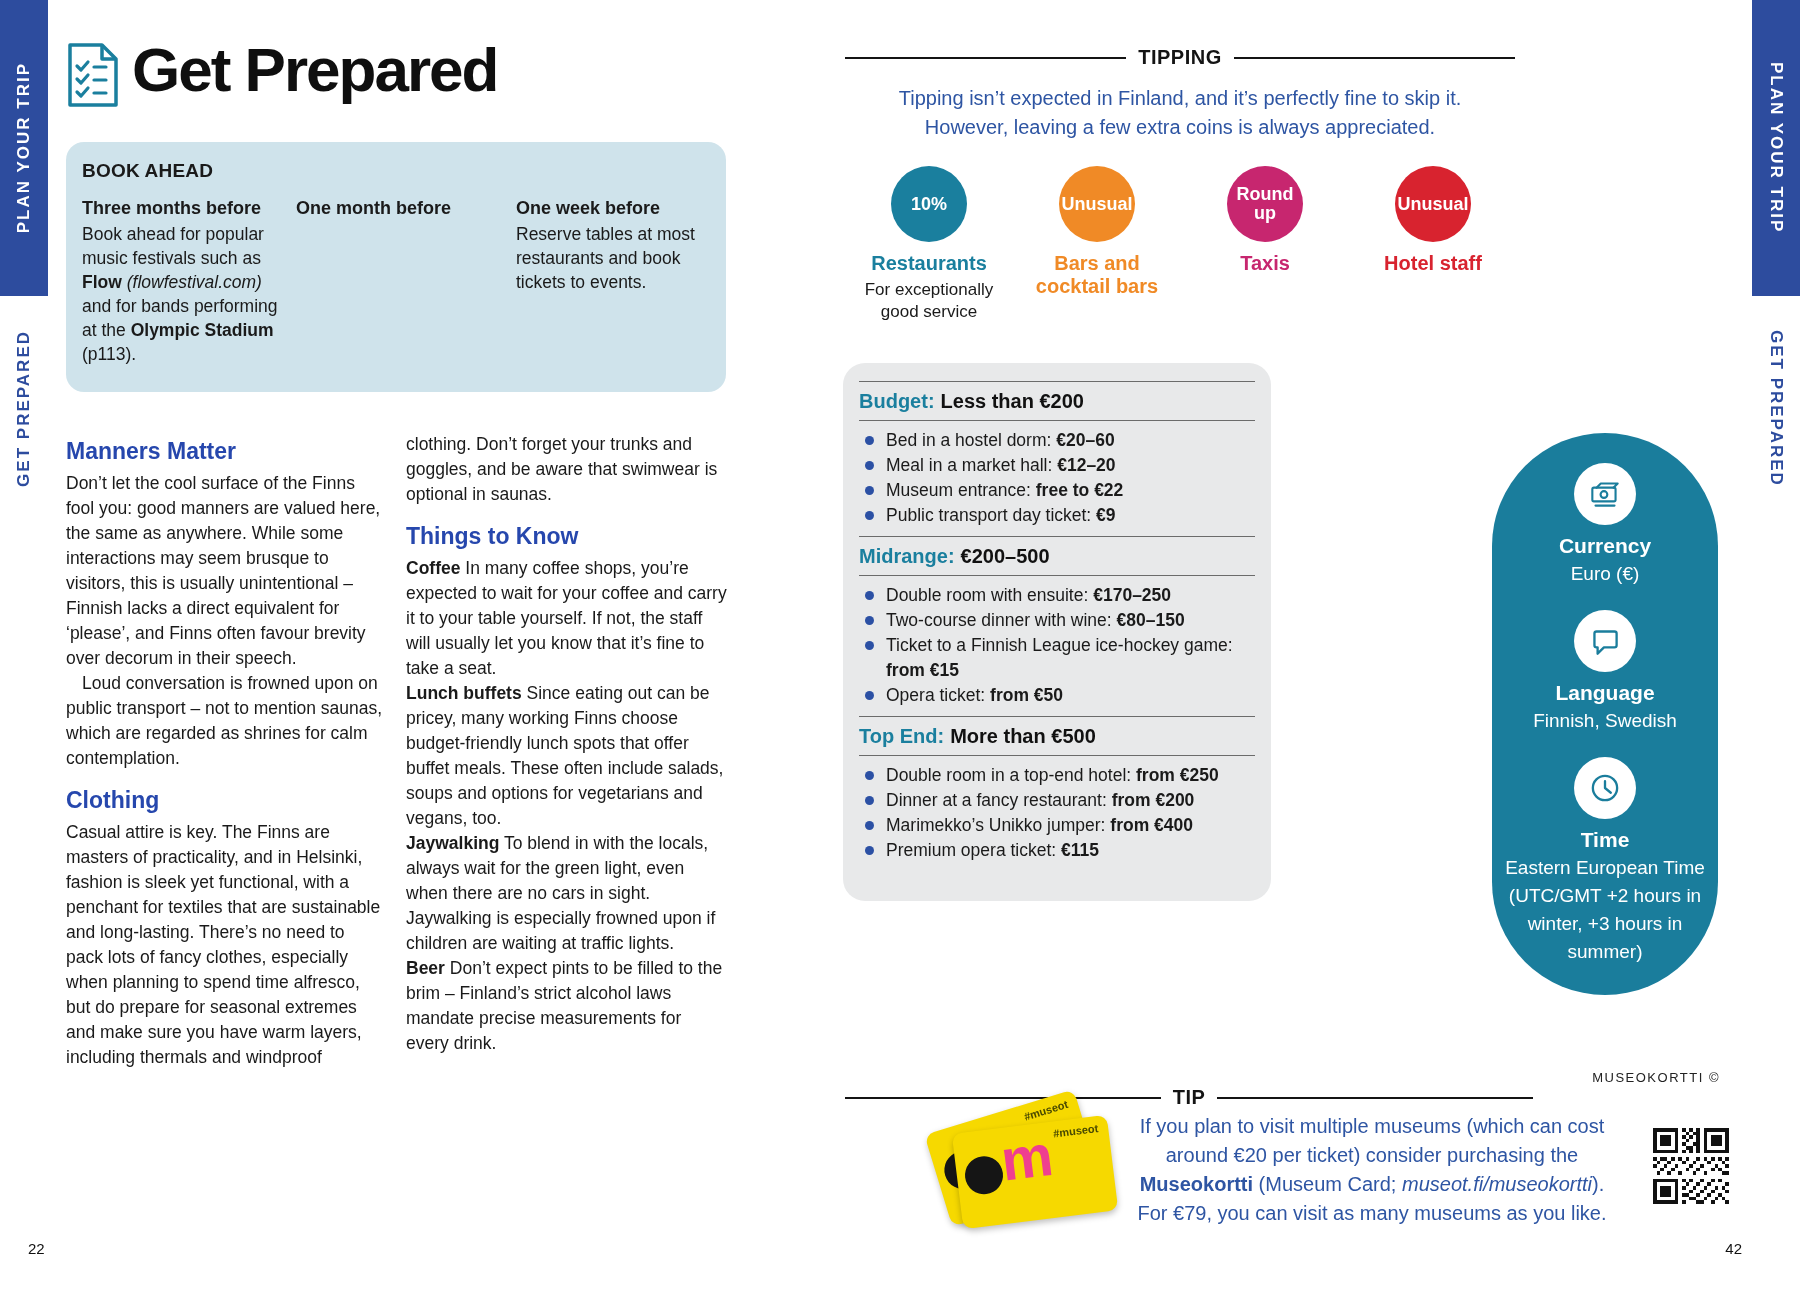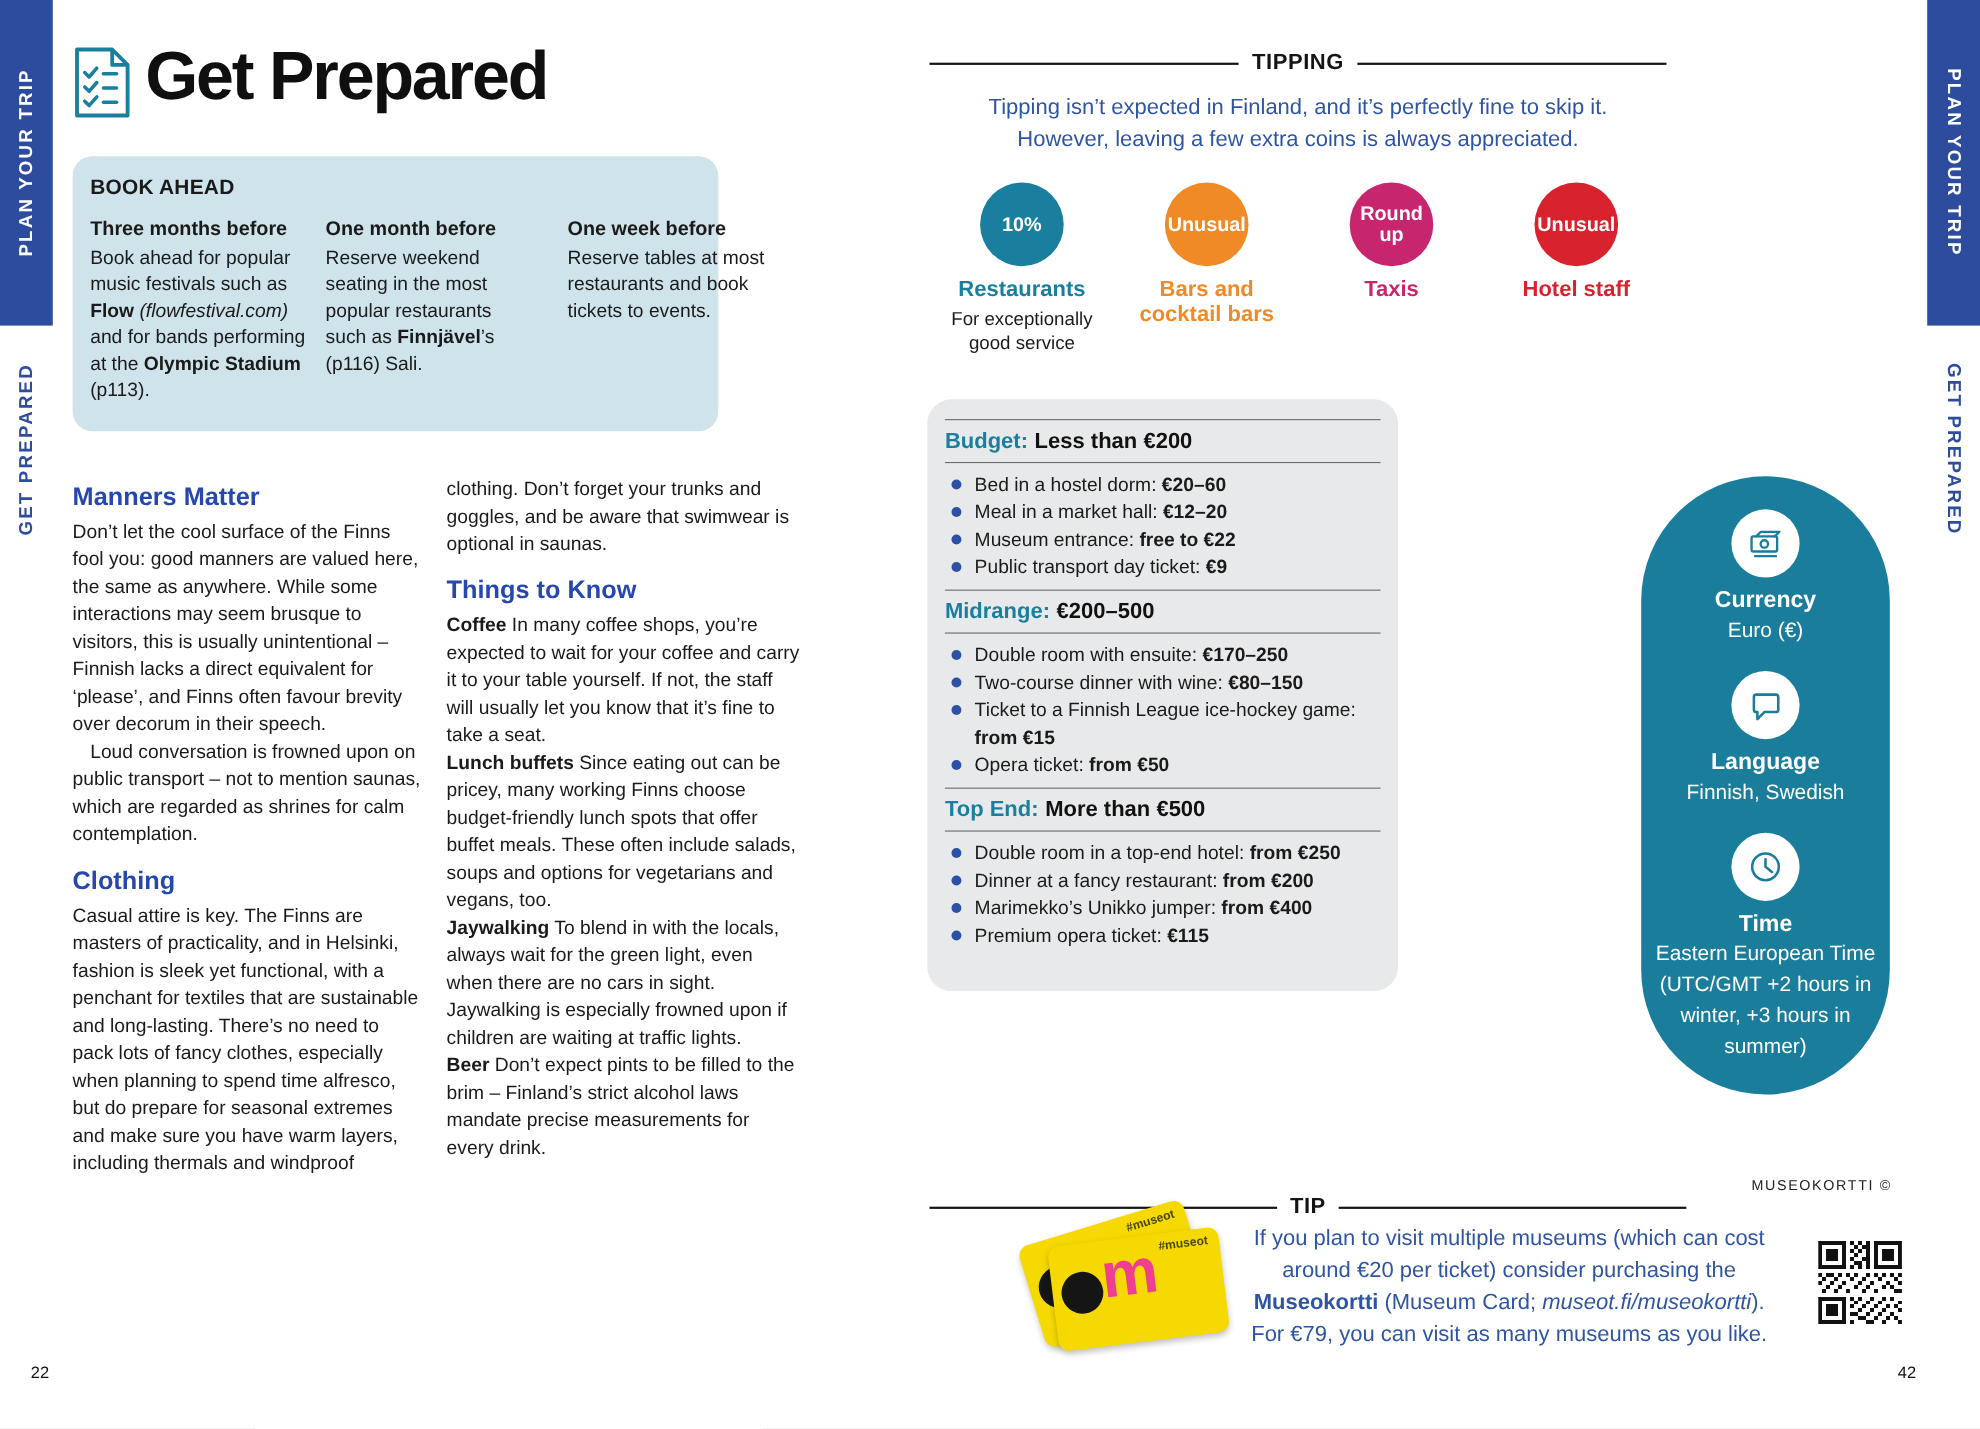--- a/index.html
+++ b/index.html
@@ -16,21 +16,21 @@
   #tab-left-sub{left:0;top:308px;height:200px;}
   #tab-right-main{left:1752px;top:0;height:296px;}
   #tab-right-sub{left:1752px;top:308px;height:200px;}
 
   
   .header-icon{position:absolute;left:66px;top:42px;width:54px;height:66px;}
   .page-title{position:absolute;left:132px;top:34px;margin:0;font-size:62px;font-weight:700;
               letter-spacing:-2px;color:#0f0f0f;}
 
   
-  .book-box{position:absolute;left:66px;top:142px;width:587px;height:250px;background:#cfe3eb;border-radius:18px;}
+  .book-box{position:absolute;left:66px;top:142px;width:660px;height:250px;background:#cfe3eb;border-radius:18px;}
   .book-title{position:absolute;left:16px;top:18px;margin:0;font-size:19px;font-weight:700;letter-spacing:.2px;}
   .bk-col{position:absolute;top:54px;font-size:17.5px;line-height:24px;}
   .bk-col h4{margin:0 0 2px 0;font-size:18px;}
   .bk-col p{margin:0;}
   #bk1{left:16px;width:204px;} #bk2{left:230px;width:176px;} #bk3{left:450px;width:196px;}
 
   
   .colA{position:absolute;left:66px;top:438px;width:320px;}
   .colB{position:absolute;left:406px;top:432px;width:322px;}
   .body-h{color:#2647ad;font-size:23px;font-weight:700;margin:16px 0 6px 0;}
@@ -137,21 +137,20 @@
   <h1 class="page-title">Get Prepared</h1>
 
   <div class="book-box">
     <h3 class="book-title">BOOK AHEAD</h3>
     <div class="bk-col" id="bk1">
       <h4>Three months before</h4>
       <p><span>Book ahead for popular music festivals such as </span><span style="font-weight: 700;">Flow</span><span> </span><span style="font-style: italic;">(flowfestival.com)</span><span> and for bands performing at the </span><span style="font-weight: 700;">Olympic Stadium</span><span> (p113).</span></p>
     </div>
     <div class="bk-col" id="bk2">
       <h4>One month before</h4>
-      <p><span>Reserve weekend seating in the most popular restaurants such as </span><span style="font-weight: 700;">Finnjävel</span><span>’s (p116) Sali.</span></p>
     </div>
     <div class="bk-col" id="bk3">
       <h4>One week before</h4>
       <p><span>Reserve tables at most restaurants and book tickets to events.</span></p>
     </div>
   </div>
 
   <div class="colA">
     <h3 class="body-h first">Manners Matter</h3>
     <p class="body-p">Don’t let the cool surface of the Finns fool you: good manners are valued here, the same as anywhere. While some interactions may seem brusque to visitors, this is usually unintentional – Finnish lacks a direct equivalent for ‘please’, and Finns often favour brevity over decorum in their speech.</p>

